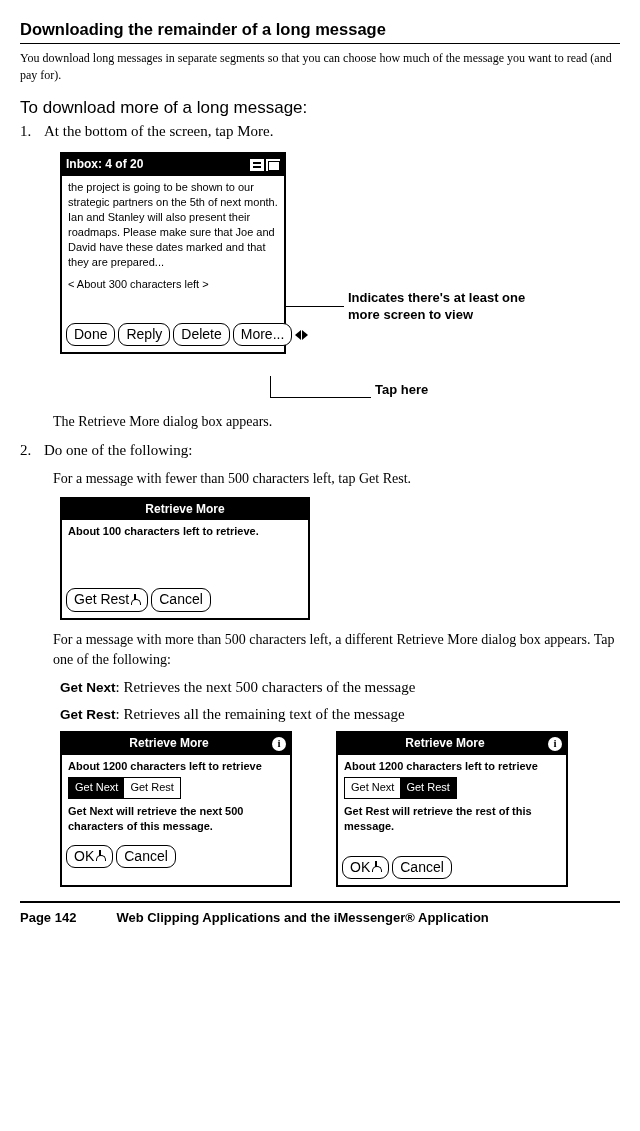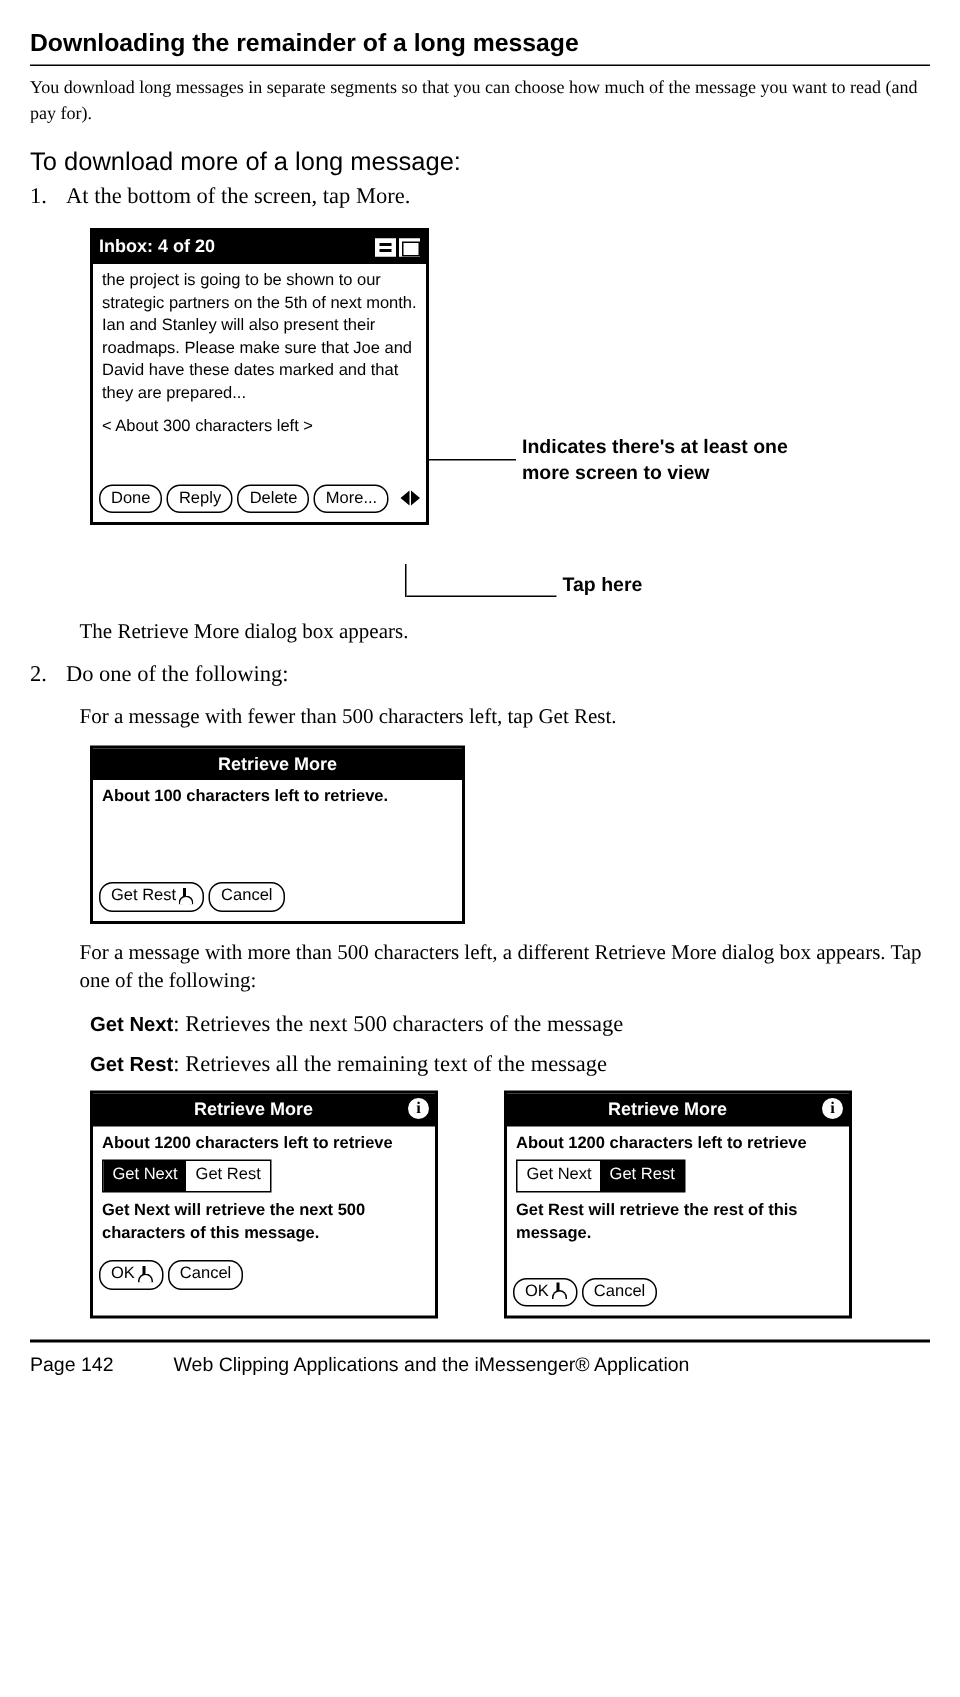--- a/index.html
+++ b/index.html
@@ -88,21 +88,21 @@
     display: flex;
     gap: 3px;
     align-items: center;
   }
   .pill {
     display: inline-flex;
     align-items: center;
     border: 1px solid #000;
     border-radius: 9px;
     padding: 1px 7px;
-    font-size: 11px;
+    font-size: 14px;
     background: #fff;
   }
   .tri-left, .tri-right {
     width: 0; height: 0; display: inline-block;
     border-top: 5px solid transparent;
     border-bottom: 5px solid transparent;
   }
   .tri-left  { border-right: 6px solid #000; margin-right: 1px;}
   .tri-right { border-left: 6px solid #000; }
 
@@ -162,21 +162,21 @@
     content:""; position:absolute; left:0; top:3px; width:8px; height:5px;
     border:1px solid #000; border-bottom:none; border-radius: 5px 5px 0 0;
   }
 
   .footer {
     border-top: 2px solid #000;
     margin-top: 14px;
     padding-top: 6px;
     display: flex;
     font-family: "Helvetica Neue", Arial, sans-serif;
-    font-weight: 400;
+    font-weight: 700;
     font-size: 13px;
   }
   .footer .pg { margin-right: 40px; }
 </style>
 </head>
 <body>
 
 <div class="page">
 
   <div class="section-head">Downloading the remainder of a long message</div>

